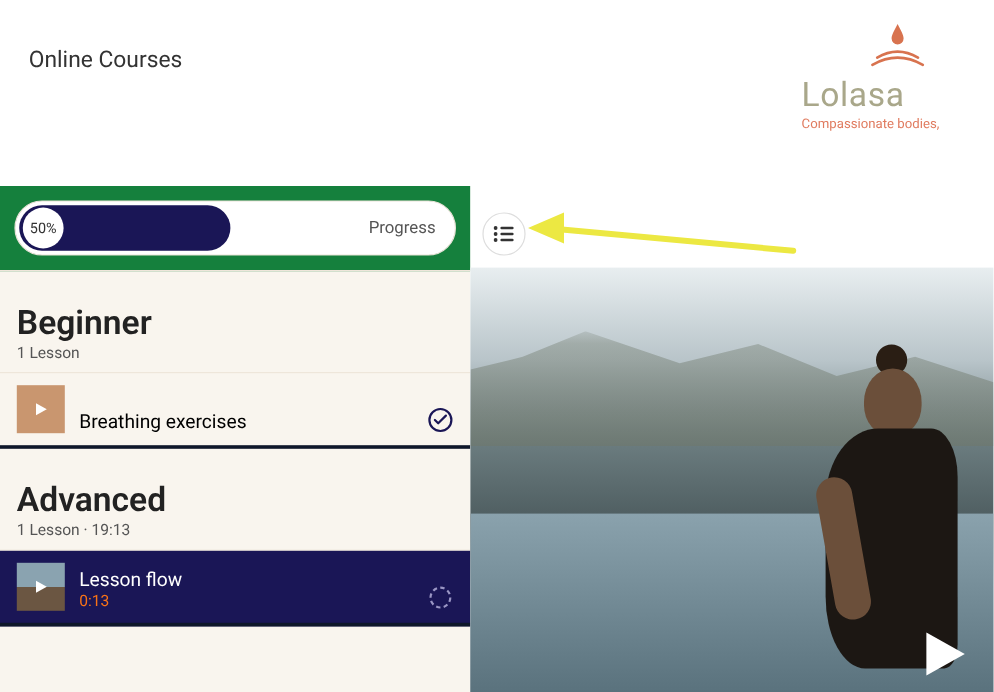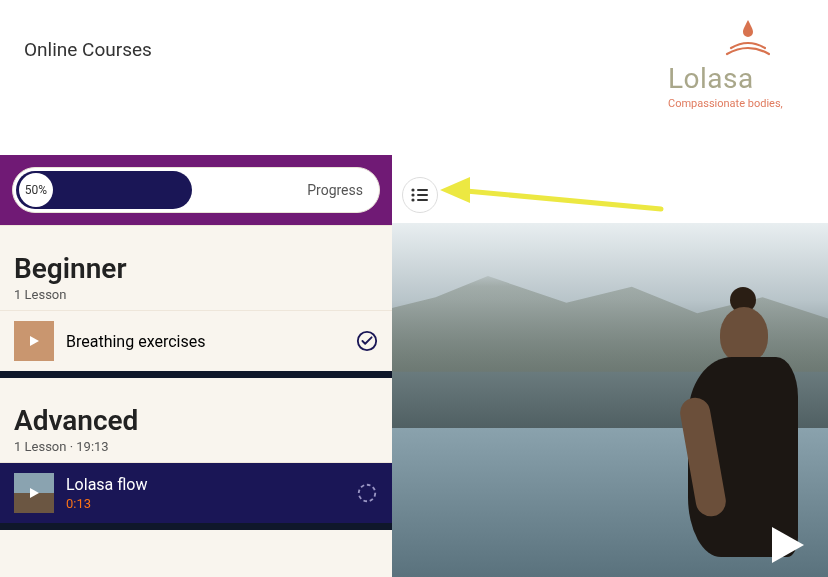--- a/index.html
+++ b/index.html
@@ -44,21 +44,21 @@
     height: 422px;
   }
   .sidebar {
     width: 392px;
     background: #f9f5ee;
     position: relative;
     flex-shrink: 0;
   }
   .progress-wrap {
     padding: 12px;
-    background: #701a75;
+    background: #15803d;
     border-bottom: 1px solid #eee6da;
   }
   .progress-pill {
     width: 100%;
     height: 46px;
     border-radius: 23px;
     background: #fff;
     border: 1px solid #e9e3d8;
     display: flex;
     align-items: center;
@@ -101,24 +101,24 @@
     margin-top: 16px;
   }
   .section-meta {
     font-size: 13px;
     color: #555;
     margin-top: 2px;
   }
 
   .lesson {
     display:flex;
-    align-items:center;
+    align-items:flex-end;
     padding: 10px 14px;
     gap: 12px;
-    border-bottom: 7px solid #0f172a;
+    border-bottom: 3px solid #0f172a;
   }
   .lesson.active {
     background: #1a1656;
     color: #fff;
   }
   .lesson-thumb {
     width: 40px; height: 40px;
     background: #c9966f;
     position: relative;
     flex-shrink: 0;
@@ -268,21 +268,21 @@
       <div class="section-meta">1 Lesson · 19:13</div>
     </div>
 
     <div class="lesson active">
       <div class="lesson-thumb hatha">
         <svg class="play-tri" width="14" height="14" viewBox="0 0 14 14">
             <polygon points="3,2 12,7 3,12" fill="#fff"></polygon>
           </svg>
       </div>
       <div class="lesson-body">
-        <div class="lesson-title">Lolasa flow</div>
+        <div class="lesson-title">Lesson flow</div>
         <div class="lesson-dur">0:13</div>
       </div>
       <svg class="lesson-status" viewBox="0 0 24 24">
         <circle cx="12" cy="12" r="9" fill="none" stroke="#9a96c4" stroke-width="2" stroke-dasharray="4 3"></circle>
       </svg>
     </div>
 
   </div>
 
   <div class="content">

